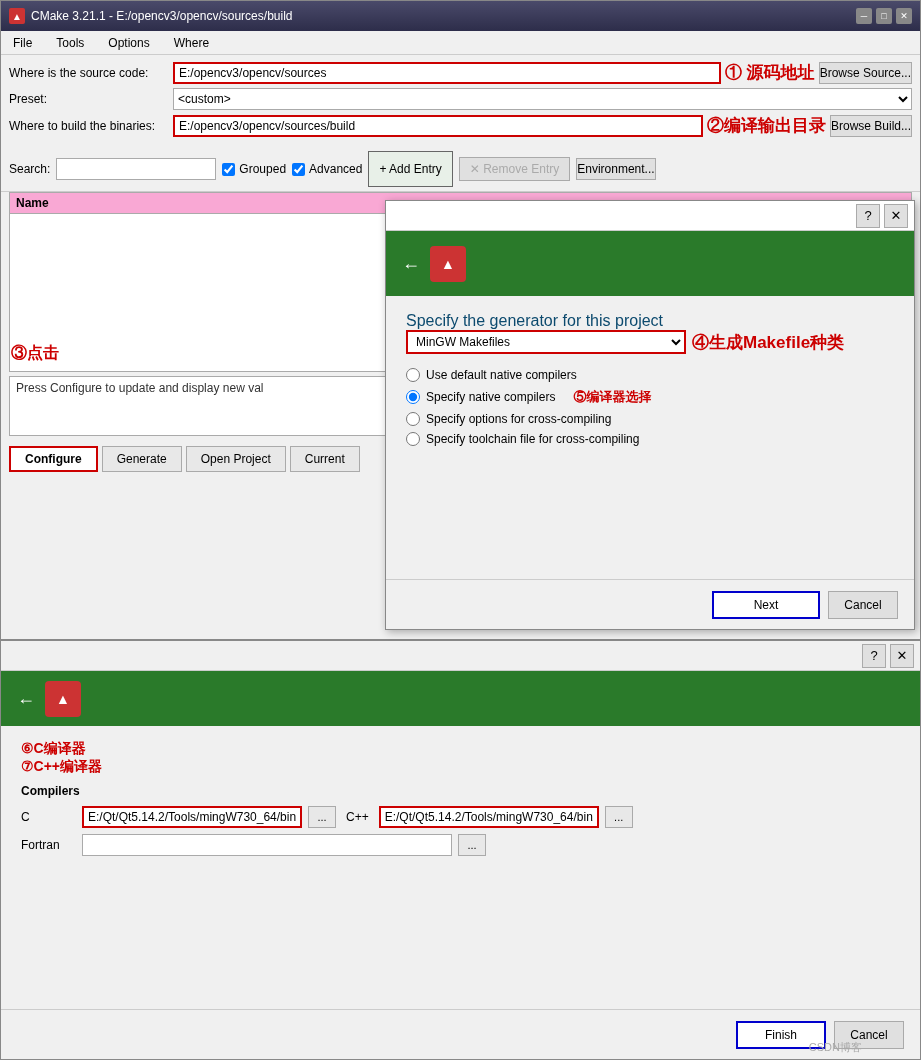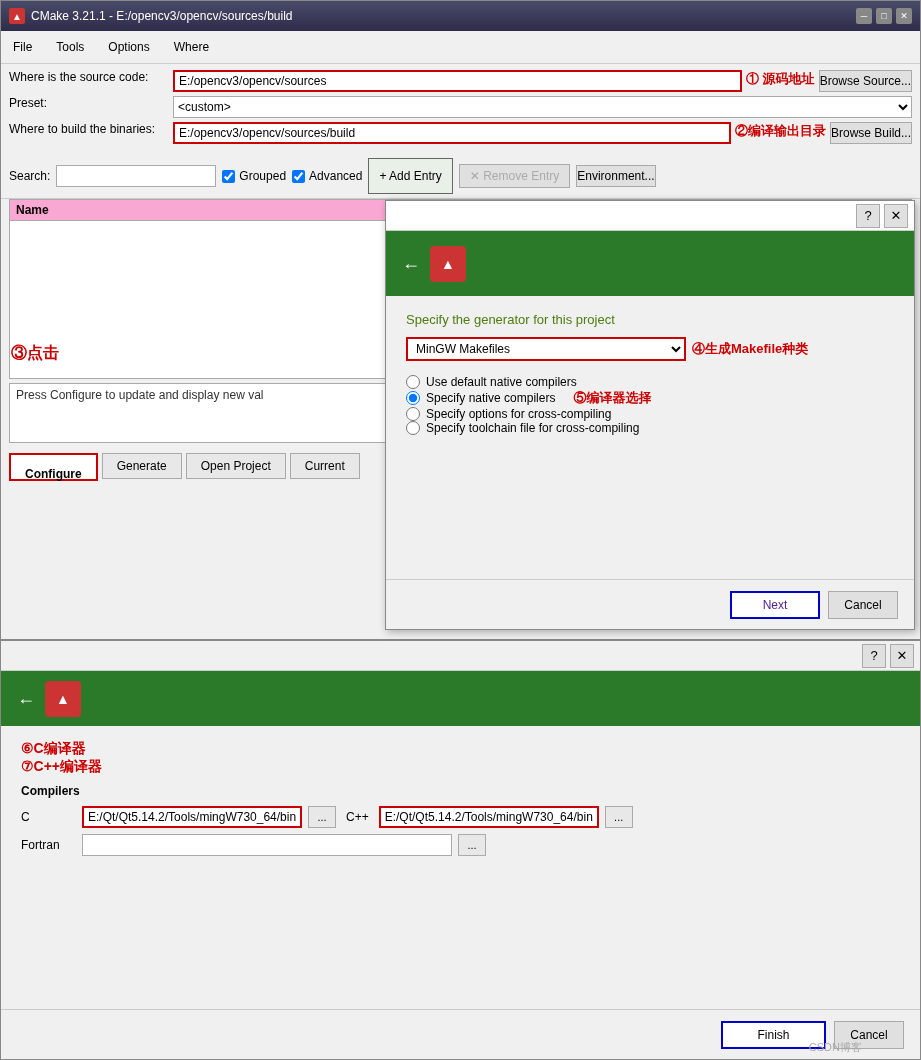--- a/index.html
+++ b/index.html
@@ -53,36 +53,36 @@
       cursor: pointer;
       display: flex; align-items: center; justify-content: center;
       font-size: 9px; color: white;
     }
 
     .menu-bar {
       background: #f0f0f0;
       border-bottom: 1px solid #ccc;
       padding: 2px 8px;
       display: flex; gap: 16px;
-      height: 33px;
+      height: 24px;
       align-items: center;
     }
     .menu-item {
       font-size: 12px;
       cursor: pointer;
       padding: 2px 4px;
     }
 
     .form-area {
       padding: 6px 8px;
       background: #f0f0f0;
     }
     .form-row {
       display: flex;
-      align-items: flex-start;
+      align-items: center;
       margin-bottom: 4px;
       gap: 4px;
     }
     .form-label {
       font-size: 12px;
       white-space: nowrap;
       min-width: 160px;
     }
     .form-input {
       flex: 1;
@@ -175,40 +175,40 @@
       color: #333;
     }
 
     .bottom-buttons {
       display: flex;
       padding: 6px 8px;
       gap: 4px;
     }
     .action-btn {
       height: 26px;
-      padding: 12px 14px;
+      padding: 4px 14px;
       border: 2px solid #cc0000;
       background: white;
       cursor: pointer;
       font-size: 12px;
       font-weight: bold;
     }
     .action-btn-normal {
       height: 26px;
       padding: 0 14px;
       border: 1px solid #aaa;
       background: #e8e8e8;
       cursor: pointer;
       font-size: 12px;
     }
 
     
     .annotation {
       color: #cc0000;
-      font-size: 13px;
+      font-size: 17px;
       font-weight: bold;
       white-space: nowrap;
     }
 
     
     .dialog1 {
       position: absolute;
       top: 200px;
       left: 385px;
       width: 530px;
@@ -246,42 +246,41 @@
     .back-arrow {
       color: white;
       font-size: 18px;
       cursor: pointer;
     }
 
     .dialog-body {
       padding: 16px 20px;
     }
     .dialog-body p {
-      font-size: 13px;
-      margin-bottom: 10px;
-      color: #4d7c0f;
+      font-size: 16px;
+      color: #0c4a6e;
     }
     .generator-select-wrapper {
       display: flex;
       align-items: center;
       gap: 6px;
       margin-bottom: 14px;
     }
     .generator-select {
       width: 280px;
       height: 24px;
       border: 2px solid #cc0000;
       font-size: 12px;
       padding: 0 4px;
       background: white;
     }
     .radio-group {
       display: flex;
       flex-direction: column;
-      gap: 0;
+      gap: 6px;
       margin-bottom: 14px;
     }
     .radio-item {
       display: flex; align-items: center; gap: 6px;
       font-size: 12px;
     }
     .radio-item input[type="radio"] {
       width: 14px; height: 14px;
     }
 
@@ -291,26 +290,26 @@
       height: 50px;
       background: #f0f0f0;
       border-top: 1px solid #ccc;
       display: flex;
       align-items: center;
       justify-content: flex-end;
       padding: 0 16px;
       gap: 8px;
     }
     .next-btn {
-      width: 90px; height: 28px;
+      width: 108px; height: 28px;
       background: white;
       border: 2px solid #0000cc;
       font-size: 12px;
       cursor: pointer;
-      color: #4c1d95;
+      color: #000000;
     }
     .cancel-btn {
       width: 70px; height: 28px;
       background: #e0e0e0;
       border: 1px solid #aaa;
       font-size: 12px;
       cursor: pointer;
     }
 
     
@@ -396,21 +395,21 @@
       height: 50px;
       background: #f0f0f0;
       border-top: 1px solid #ccc;
       display: flex;
       align-items: center;
       justify-content: flex-end;
       padding: 0 16px;
       gap: 8px;
     }
     .finish-btn {
-      width: 105px; height: 28px;
+      width: 90px; height: 28px;
       background: white;
       border: 2px solid #0000cc;
       font-size: 12px;
       cursor: pointer;
     }
 
     
     .csdn-watermark {
       position: absolute;
       bottom: 4px;

